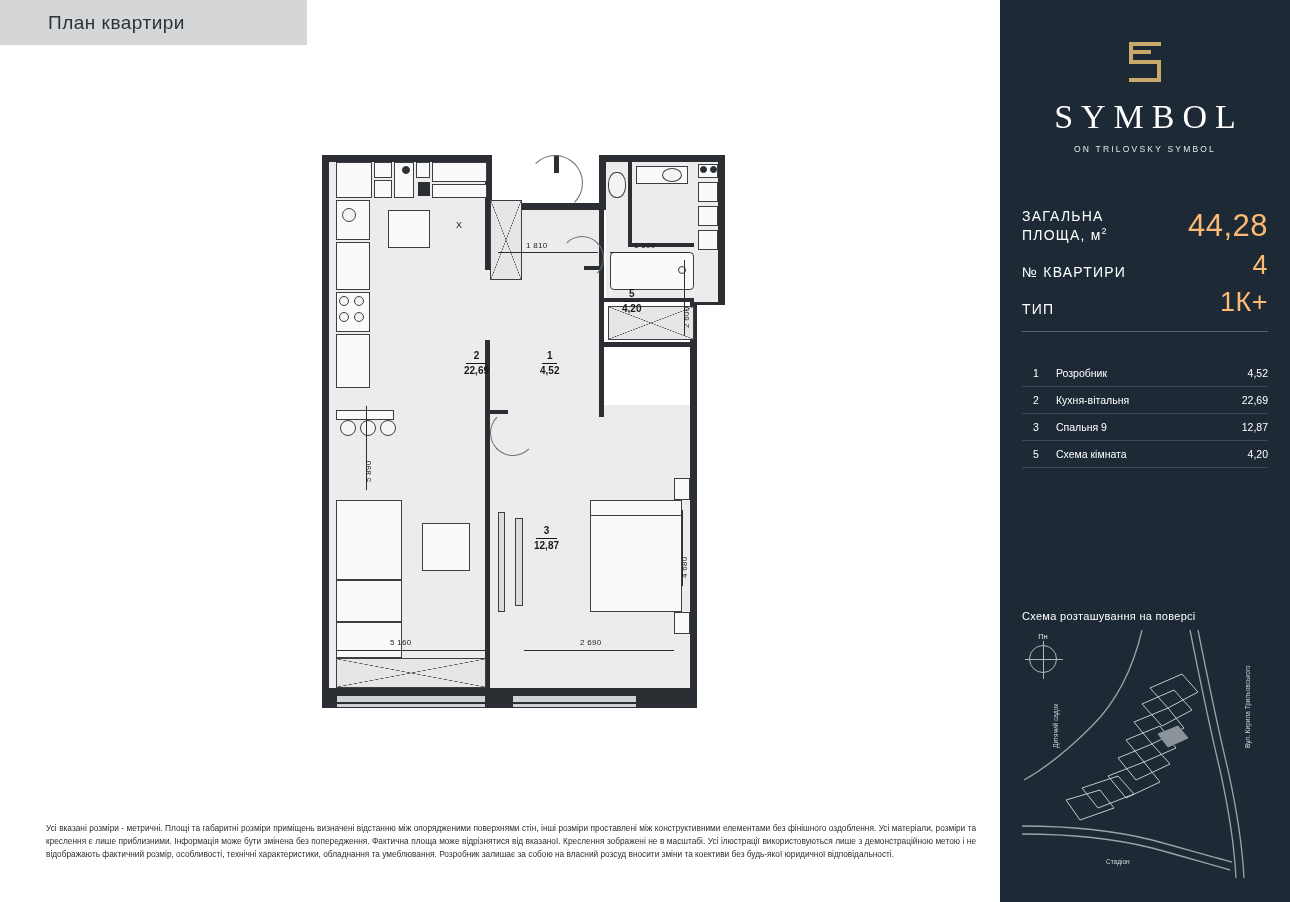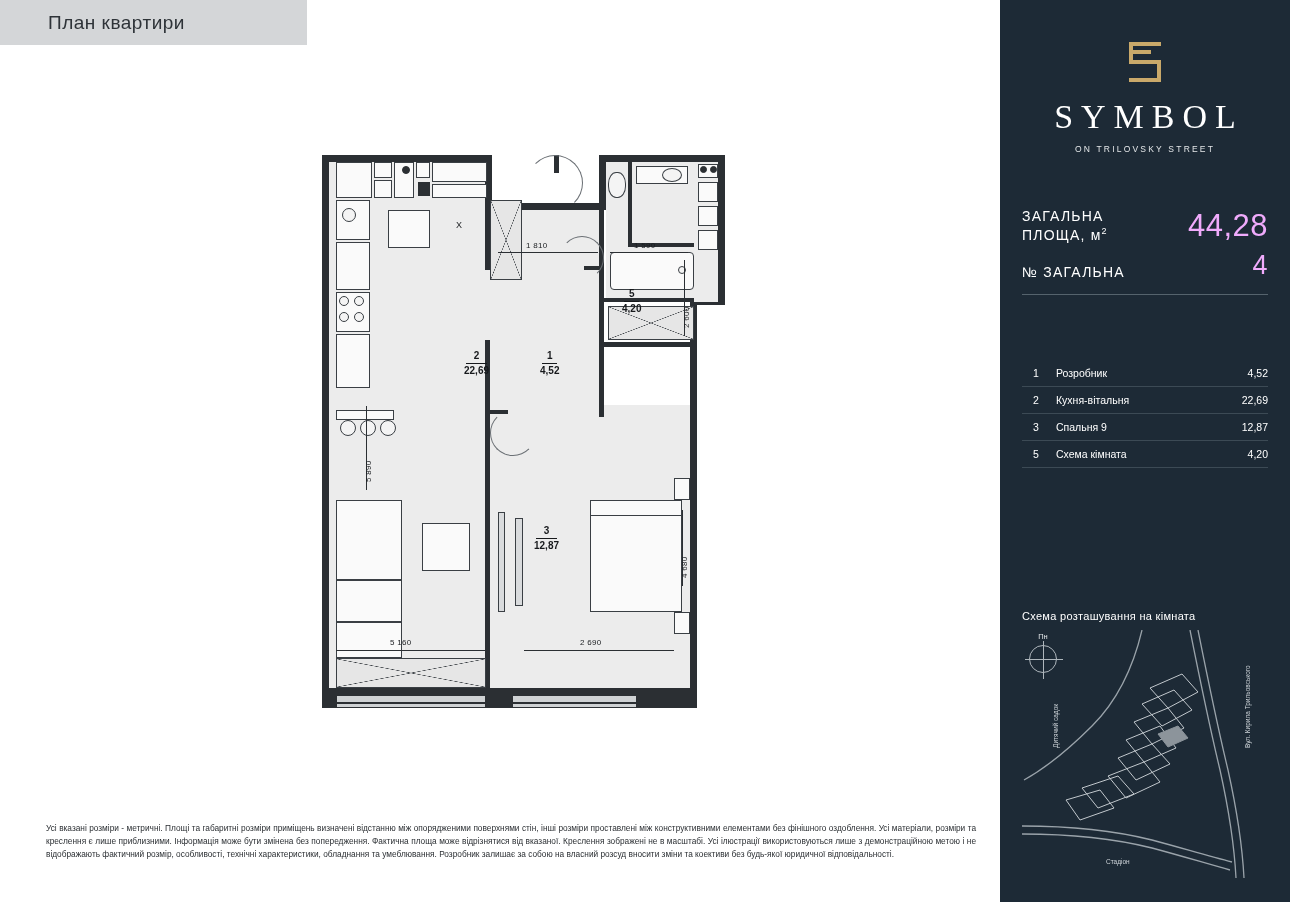--- a/index.html
+++ b/index.html
@@ -153,21 +153,21 @@
   }
   .sum-row .k {
     font-size: 14px;
     letter-spacing: 1.2px;
     color: #ffffff;
     line-height: 1.25;
   }
   .sum-row .k .sup { font-size: 9px; vertical-align: super; }
   .sum-row .v {
     font-size: 27px;
-    color: #f0abfc;
+    color: #fdba74;
     letter-spacing: 0.5px;
     font-family: "Liberation Sans", sans-serif;
   }
   .sum-row.first { align-items: flex-end; }
   .sum-row.first .k { max-width: 130px; }
   .sum-row.first .v { font-size: 31px; }
 
   .sum-divider {
     height: 1px;
     background: #55636d;
@@ -411,40 +411,44 @@
       <div class="logo-block">
         <div class="logo-mark">
           <i class="b1"></i>
             <i class="b2"></i>
             <i class="b3"></i>
           <i class="b4"></i>
             <i class="b5"></i>
             <i class="b6"></i>
         </div>
         <div class="logo-word">SYMBOL</div>
-        <div class="logo-sub">ON TRILOVSKY STREET</div>
+        <div class="logo-sub">ON TRILOVSKY SYMBOL</div>
       </div>
 
       <div class="summary">
         <div class="sum-row first">
           <div class="k">
             <div>ЗАГАЛЬНА</div>
             <div>
               <span>ПЛОЩА, м</span><span class="sup">2</span>
             </div>
           </div>
           <div class="v">44,28</div>
         </div>
 
         <div class="sum-row">
-          <div class="k">№ ЗАГАЛЬНА</div>
+          <div class="k">№ КВАРТИРИ</div>
           <div class="v">4</div>
         </div>
 
 
+        <div class="sum-row">
+          <div class="k">ТИП</div>
+          <div class="v">1К+</div>
+        </div>
 
         <div class="sum-divider"></div>
       </div>
 
       <div class="legend">
         <div class="legend-row">
           <span class="idx">1</span>
           <span class="name">Розробник</span>
           <span class="val">4,52</span>
         </div>
@@ -459,21 +463,21 @@
           <span class="val">12,87</span>
         </div>
         <div class="legend-row">
           <span class="idx">5</span>
           <span class="name">Схема кімната</span>
           <span class="val">4,20</span>
         </div>
       </div>
 
       <div class="situation">
-        <div class="situation-title">Схема розташування на кімната</div>
+        <div class="situation-title">Схема розташування на поверсі</div>
 
         <div class="compass">
           <div>Пн</div>
           <div class="ring"></div>
         </div>
 
         <div class="sitemap">
           <svg width="246" height="250" viewBox="0 0 246 250">
             <path d="M168 0 C176 40, 186 90, 198 140 C206 176, 212 210, 214 248" fill="none" stroke="#9aa3aa" stroke-width="1.3"></path>
             <path d="M176 0 C184 40, 194 90, 206 140 C214 176, 220 210, 222 248" fill="none" stroke="#9aa3aa" stroke-width="1.3"></path>

